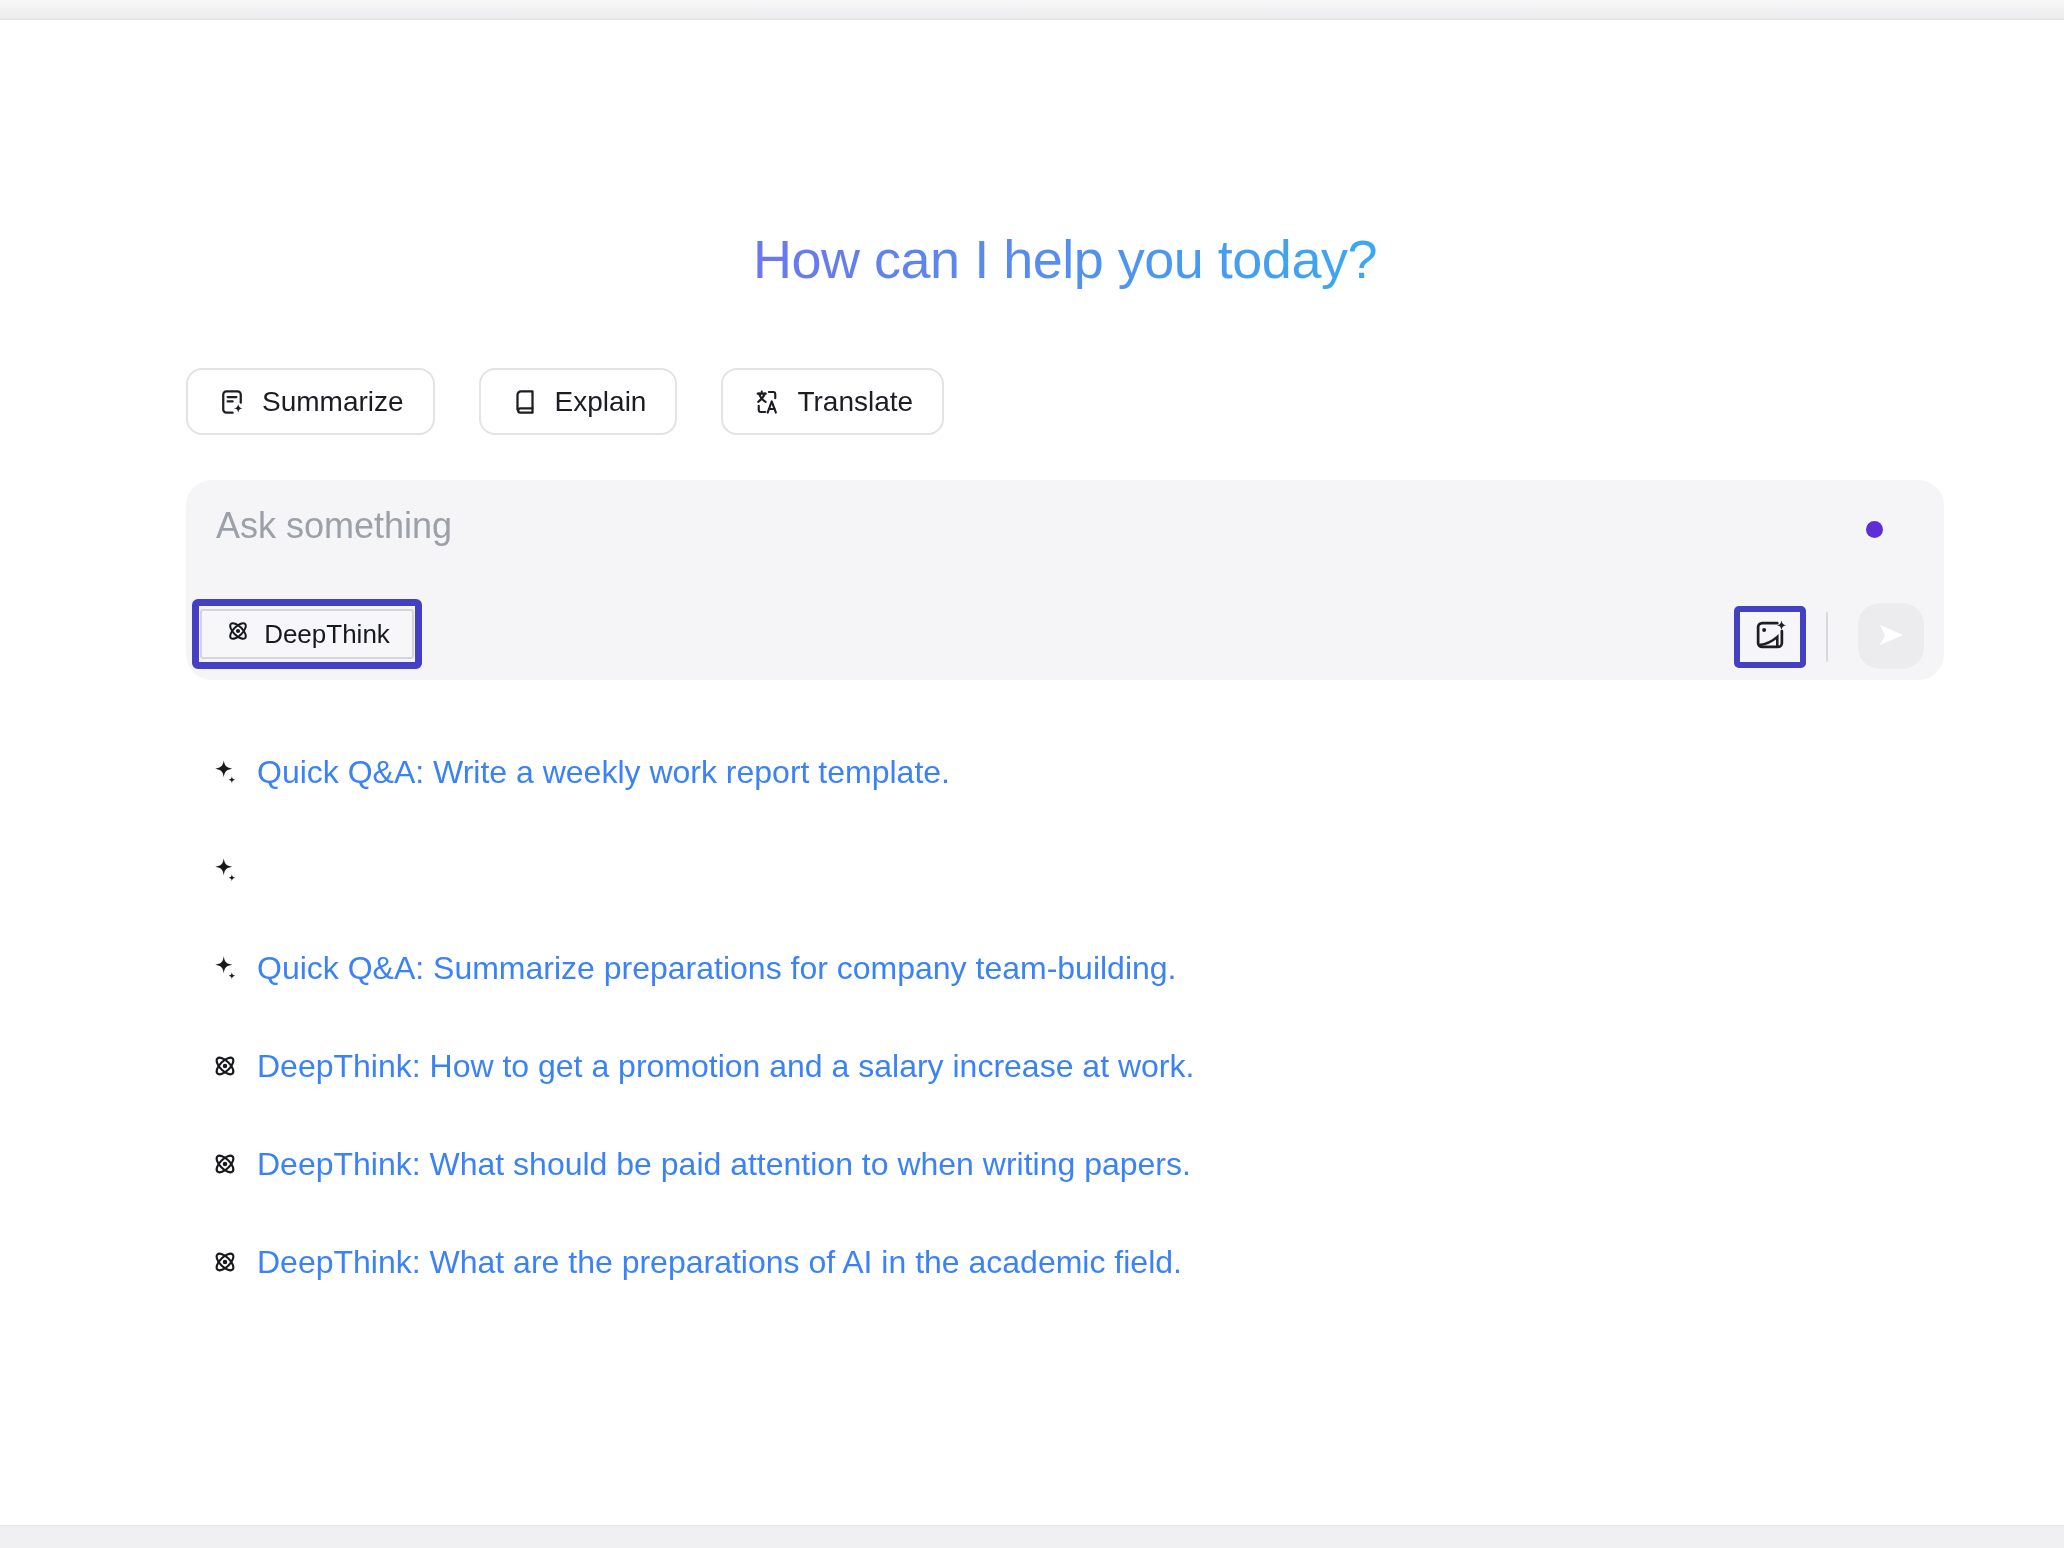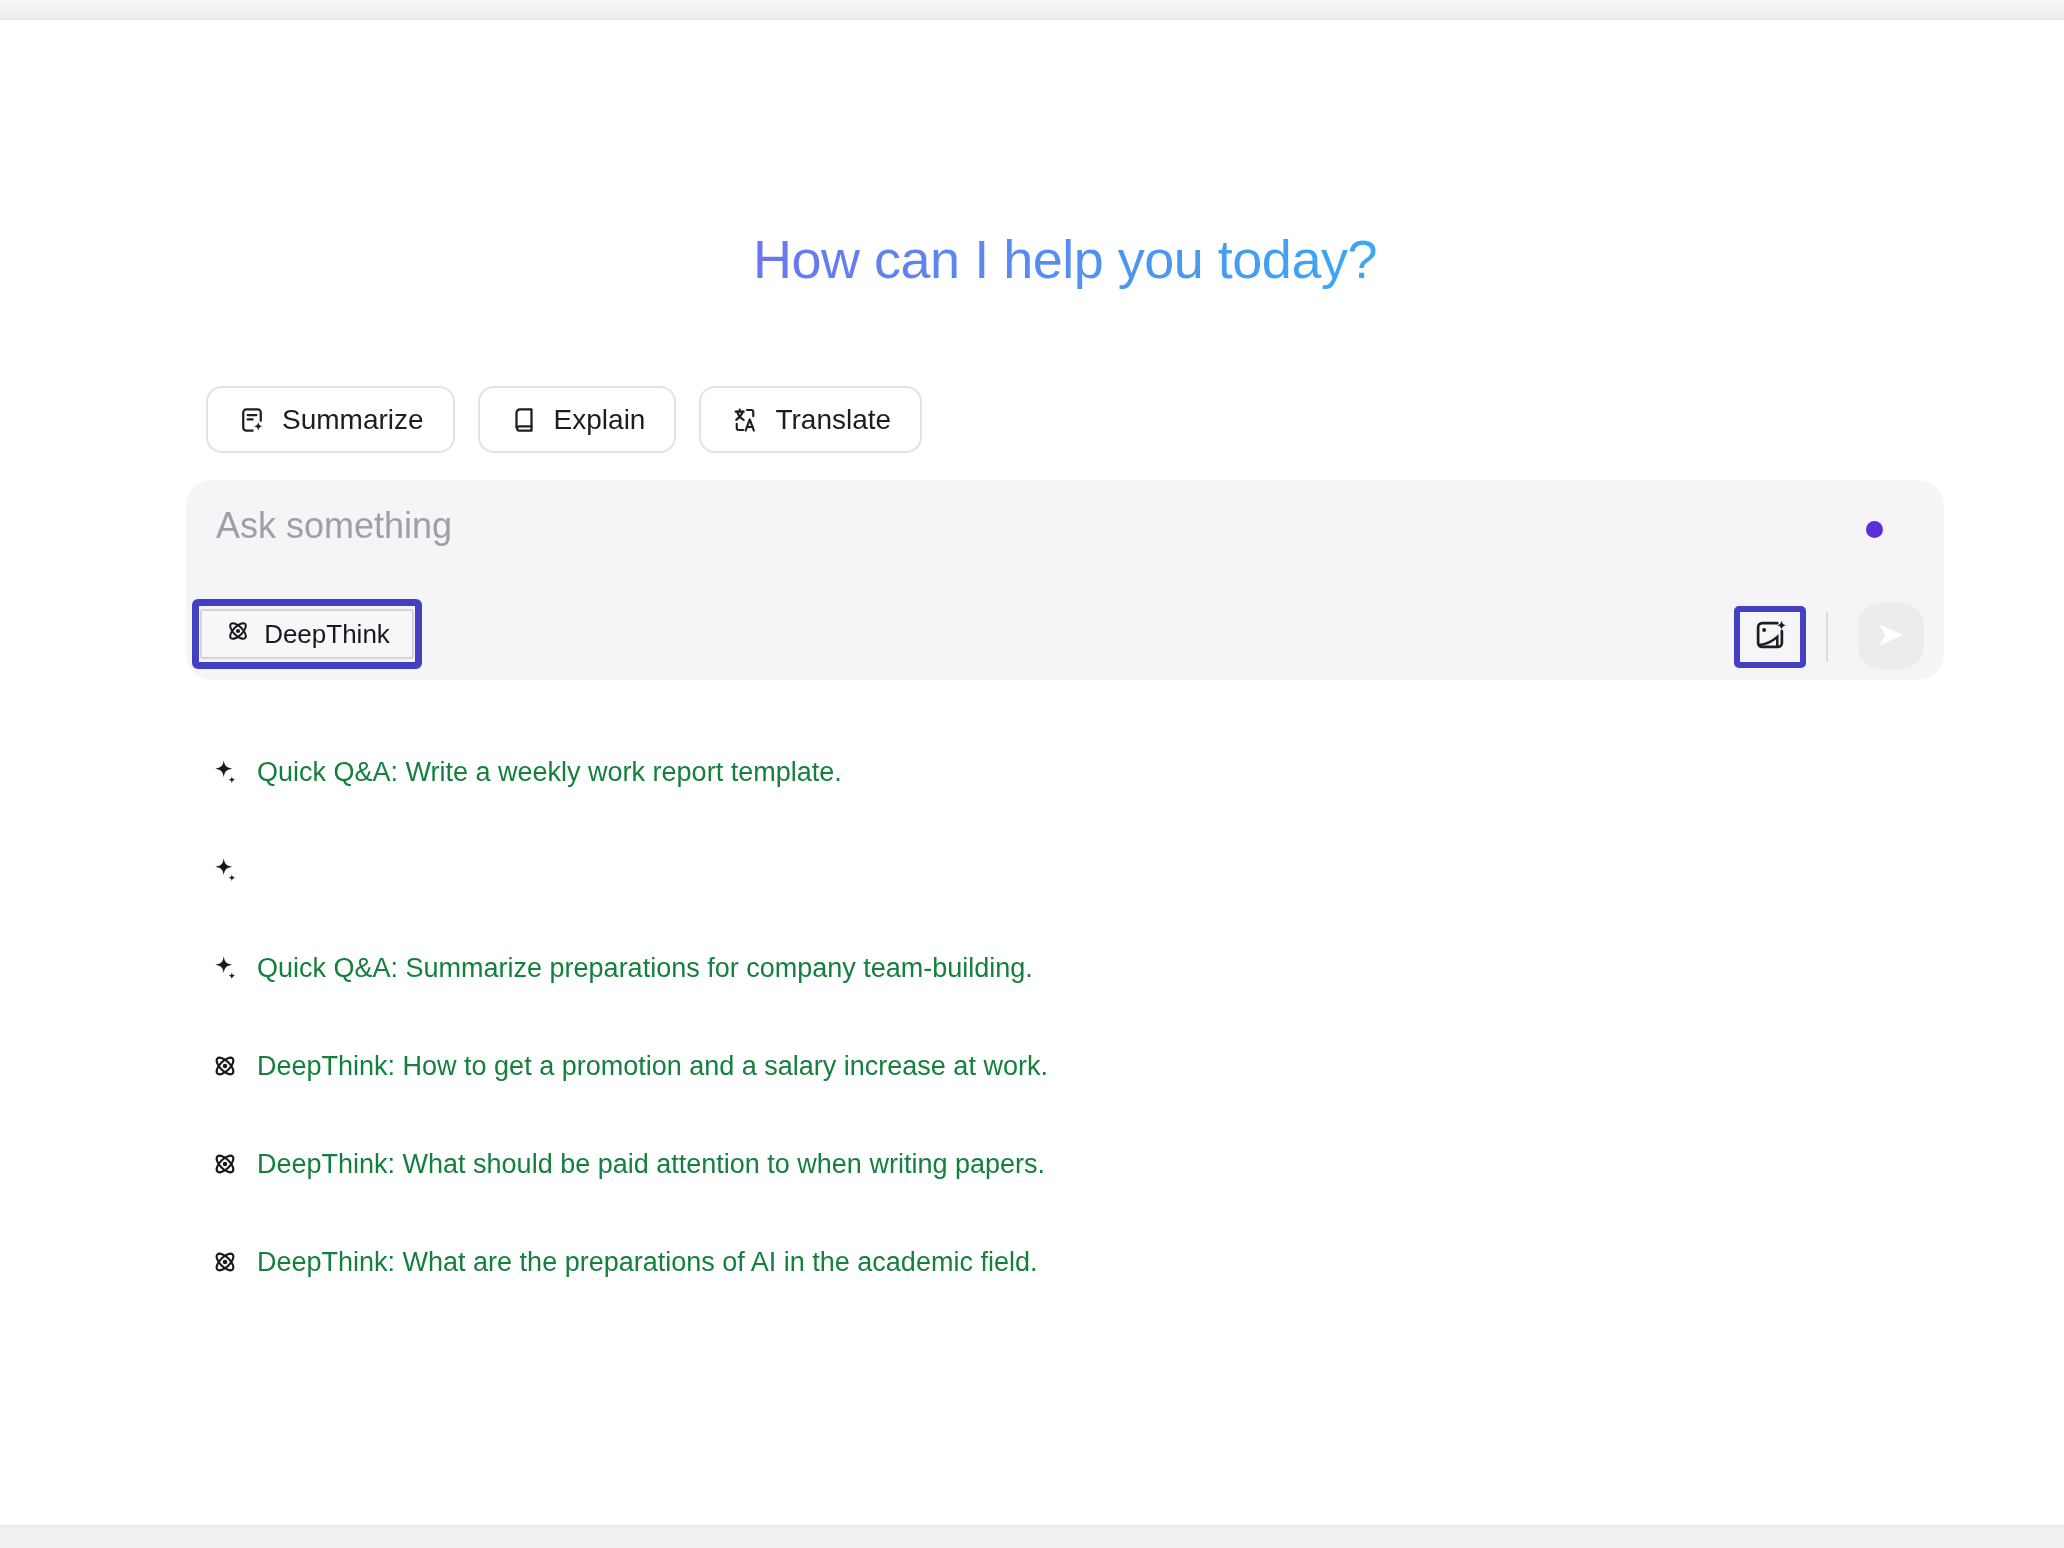--- a/index.html
+++ b/index.html
@@ -29,21 +29,21 @@
 
   .hero-title{
     position:absolute;left:186px;top:228px;width:1758px;
     text-align:center;
     font-size:54px;font-weight:500;letter-spacing:-0.5px;
     background:linear-gradient(90deg,var(--grad-a) 22%,var(--grad-b) 72%);
     -webkit-background-clip:text;background-clip:text;
     color:transparent;
   }
 
-  .chips{position:absolute;left:186px;top:386px;display:flex;gap:23px;margin-left:20px;}
+  .chips{position:absolute;left:186px;top:368px;display:flex;gap:44px;}
   .chip{
     display:flex;align-items:center;gap:15px;
     height:67px;padding:0 29px;
     background:#ffffff;border:2px solid #e3e3e7;border-radius:16px;
     font-size:28px;color:#1b1d23;cursor:pointer;
   }
   .chip svg{display:block;}
 
   .composer{
     position:absolute;left:186px;top:480px;width:1758px;height:200px;
@@ -87,21 +87,21 @@
     position:absolute;left:1672px;top:123px;width:66px;height:66px;
     background:#ececef;border:none;border-radius:22px;
     display:flex;align-items:center;justify-content:center;cursor:pointer;
   }
 
   .suggestions{position:absolute;left:210px;top:723px;width:1500px;}
   .suggestion-row{
     display:flex;align-items:center;gap:17px;height:98px;cursor:pointer;
   }
   .suggestion-row .sug-icon{width:30px;height:30px;flex:0 0 30px;display:none;}
-  .suggestion-text{font-size:27px;color:#15803d;}
+  .suggestion-text{font-size:32px;color:#3b82f6;}
 </style>
 </head>
 <body>
 
 <svg width="0" height="0" style="position:absolute" aria-hidden="true">
   <defs>
     <symbol id="sym-sparkle" viewBox="0 0 24 24">
       <path fill="#17191d" d="M11 2.5 C11.7 7.2 13 8.5 17.8 9.3 C13 10.1 11.7 11.4 11 16.1 C10.3 11.4 9 10.1 4.2 9.3 C9 8.5 10.3 7.2 11 2.5 Z"></path>
       <path fill="#17191d" d="M17.5 15.3 C17.8 17.2 18.3 17.7 20.1 18.1 C18.3 18.5 17.8 19 17.5 20.9 C17.2 19 16.7 18.5 14.9 18.1 C16.7 17.7 17.2 17.2 17.5 15.3 Z"></path>
     </symbol>

